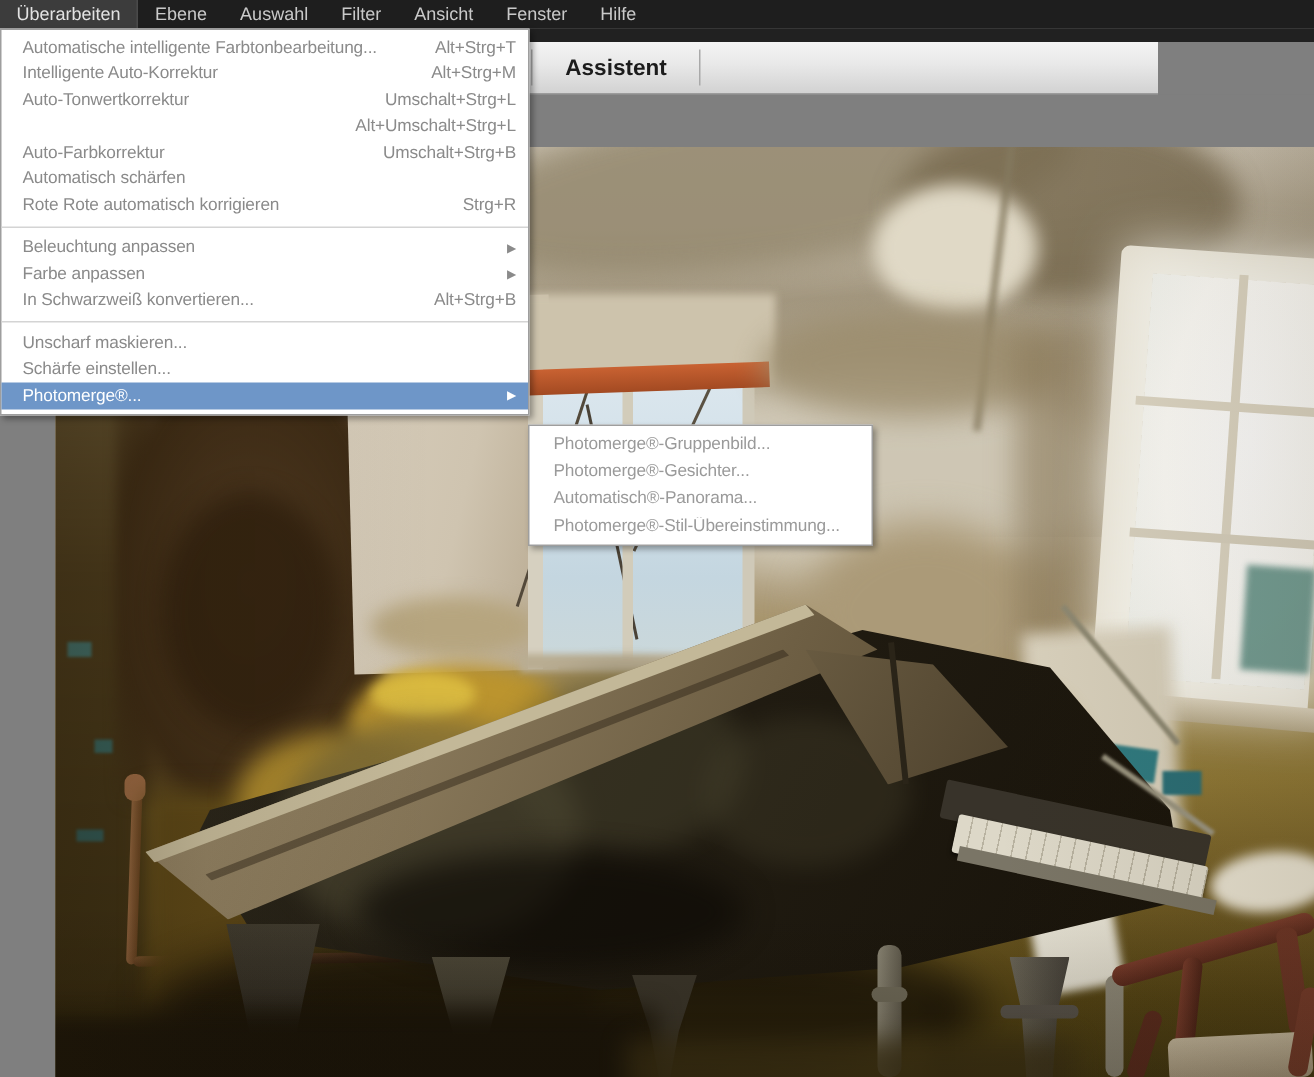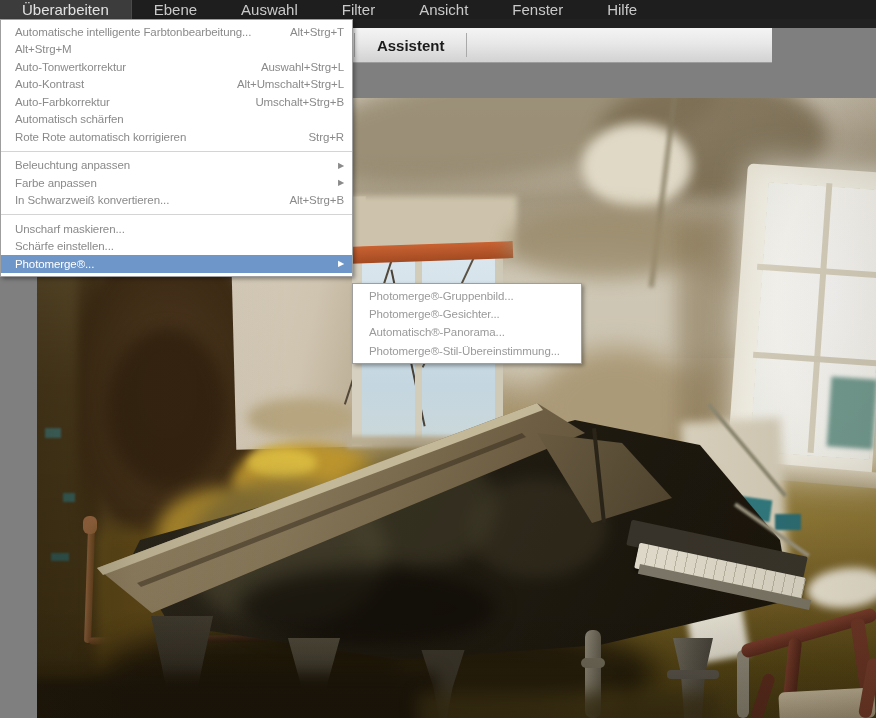--- a/index.html
+++ b/index.html
@@ -1,39 +1,39 @@
 <!DOCTYPE html>
 <html><head>
 <meta charset="utf-8">
 <style>
   html,body{margin:0;padding:0;background:#555;}
   *{box-sizing:border-box;font-family:"Liberation Sans","DejaVu Sans",sans-serif;}
   .screen{position:relative;width:876px;height:718px;overflow:hidden;background:#7f7f7f;}
 
   
   .menubar{position:absolute;left:0;top:0;width:876px;height:19px;background:#1e1e1e;display:flex;align-items:stretch;z-index:30;}
-  .menubar .mbitem{color:#c9c9c9;font-size:15px;line-height:19px;padding:0 22px;white-space:nowrap;cursor:default;text-align:right;}
+  .menubar .mbitem{color:#c9c9c9;font-size:12px;line-height:19px;padding:0 11px;white-space:nowrap;cursor:default;text-align:right;}
   .menubar .mbitem.active{background:#3c3c3c;color:#e2e2e2;border-right:1px solid #4a4a4a;}
 
   
   .darkstrip{position:absolute;left:0;top:19px;width:876px;height:9px;background:#212121;z-index:5;}
   .tabbar{position:absolute;left:0;top:28px;width:772px;height:35px;background:linear-gradient(180deg,#f4f4f4 0%,#e8e8e8 45%,#d2d2d2 100%);border-bottom:1px solid #9c9c9c;z-index:5;display:flex;justify-content:center;align-items:center;padding-right:40px;}
   .tab{font-size:15px;font-weight:bold;color:#1c1c1c;padding:0 18px;height:31px;line-height:31px;text-align:center;}
   .tab.active{background:#1a1a1a;color:#fff;border-radius:3px;border:1px solid #000;box-shadow:inset 0 0 0 1px #3a3a3a;}
   .tabsep{width:1px;height:24px;background:#a9a9a9;margin:0 4px;}
 
   
   .workspace{position:absolute;left:0;top:63px;width:876px;height:655px;background:#7f7f7f;z-index:1;}
   .photo{position:absolute;left:37px;top:98px;width:839px;height:620px;overflow:hidden;z-index:2;
     background:linear-gradient(180deg,#c9c0af 0%,#c2b8a4 18%,#b6a78b 35%,#ab9a78 48%,#a08a52 58%,#8f7836 68%,#6f5a24 80%,#544414 92%,#463a12 100%);}
   .ph{position:absolute;}
 
   
   .dropdown{position:absolute;left:0;top:19px;width:353px;background:#fff;border:1px solid #9e9e9e;box-shadow:2px 2px 4px rgba(0,0,0,.35);z-index:40;padding:3px 0;}
-  .menu-row{height:17.5px;display:flex;align-items:center;padding:0 8px 0 14px;font-size:11.5px;letter-spacing:-0.1px;color:#8a8a8a;white-space:nowrap;}
+  .menu-row{height:17.5px;display:flex;align-items:center;padding:0 8px 0 14px;font-size:11.5px;letter-spacing:-0.1px;color:#8a8a8a;white-space:nowrap;justify-content:flex-end;}
   .menu-row .mi-label{flex:1 1 auto;overflow:hidden;}
   .menu-row .mi-shortcut{flex:0 0 auto;color:#8a8a8a;}
   .menu-row .mi-arrow{flex:0 0 auto;font-size:8px;color:#8a8a8a;margin-left:6px;}
   .menu-row.highlight{background:#6e96c8;color:#fff;}
   .menu-row.highlight .mi-shortcut,.menu-row.highlight .mi-arrow{color:#fff;}
   .menu-sep{border-top:1px solid #d4d4d4;margin:5px 0;height:0;}
 
   
   .submenu{position:absolute;left:352px;top:283px;width:230px;background:#fff;border:1px solid #9e9e9e;box-shadow:2px 2px 4px rgba(0,0,0,.35);z-index:41;padding:3px 0;}
   .submenu .menu-row{height:18.2px;color:#9a9a9a;padding:0 8px 0 16px;}
@@ -159,28 +159,28 @@
     <div class="mbitem">Fenster</div>
     <div class="mbitem">Hilfe</div>
   </div>
 
   <div class="dropdown">
     <div class="menu-row">
       <span class="mi-label">Automatische intelligente Farbtonbearbeitung...</span>
       <span class="mi-shortcut">Alt+Strg+T</span>
     </div>
     <div class="menu-row">
+      <span class="mi-label">Intelligente Auto-Korrektur</span>
       <span class="mi-shortcut">Alt+Strg+M</span>
     </div>
     <div class="menu-row">
       <span class="mi-label">Auto-Tonwertkorrektur</span>
-      <span class="mi-shortcut">Auswahl+Strg+L</span>
-    </div>
-    <div class="menu-row">
-      <span class="mi-label">Auto-Kontrast</span>
+      <span class="mi-shortcut">Umschalt+Strg+L</span>
+    </div>
+    <div class="menu-row">
       <span class="mi-shortcut">Alt+Umschalt+Strg+L</span>
     </div>
     <div class="menu-row">
       <span class="mi-label">Auto-Farbkorrektur</span>
       <span class="mi-shortcut">Umschalt+Strg+B</span>
     </div>
     <div class="menu-row">
       <span class="mi-label">Automatisch schärfen</span>
       <span class="mi-shortcut"></span>
     </div>

